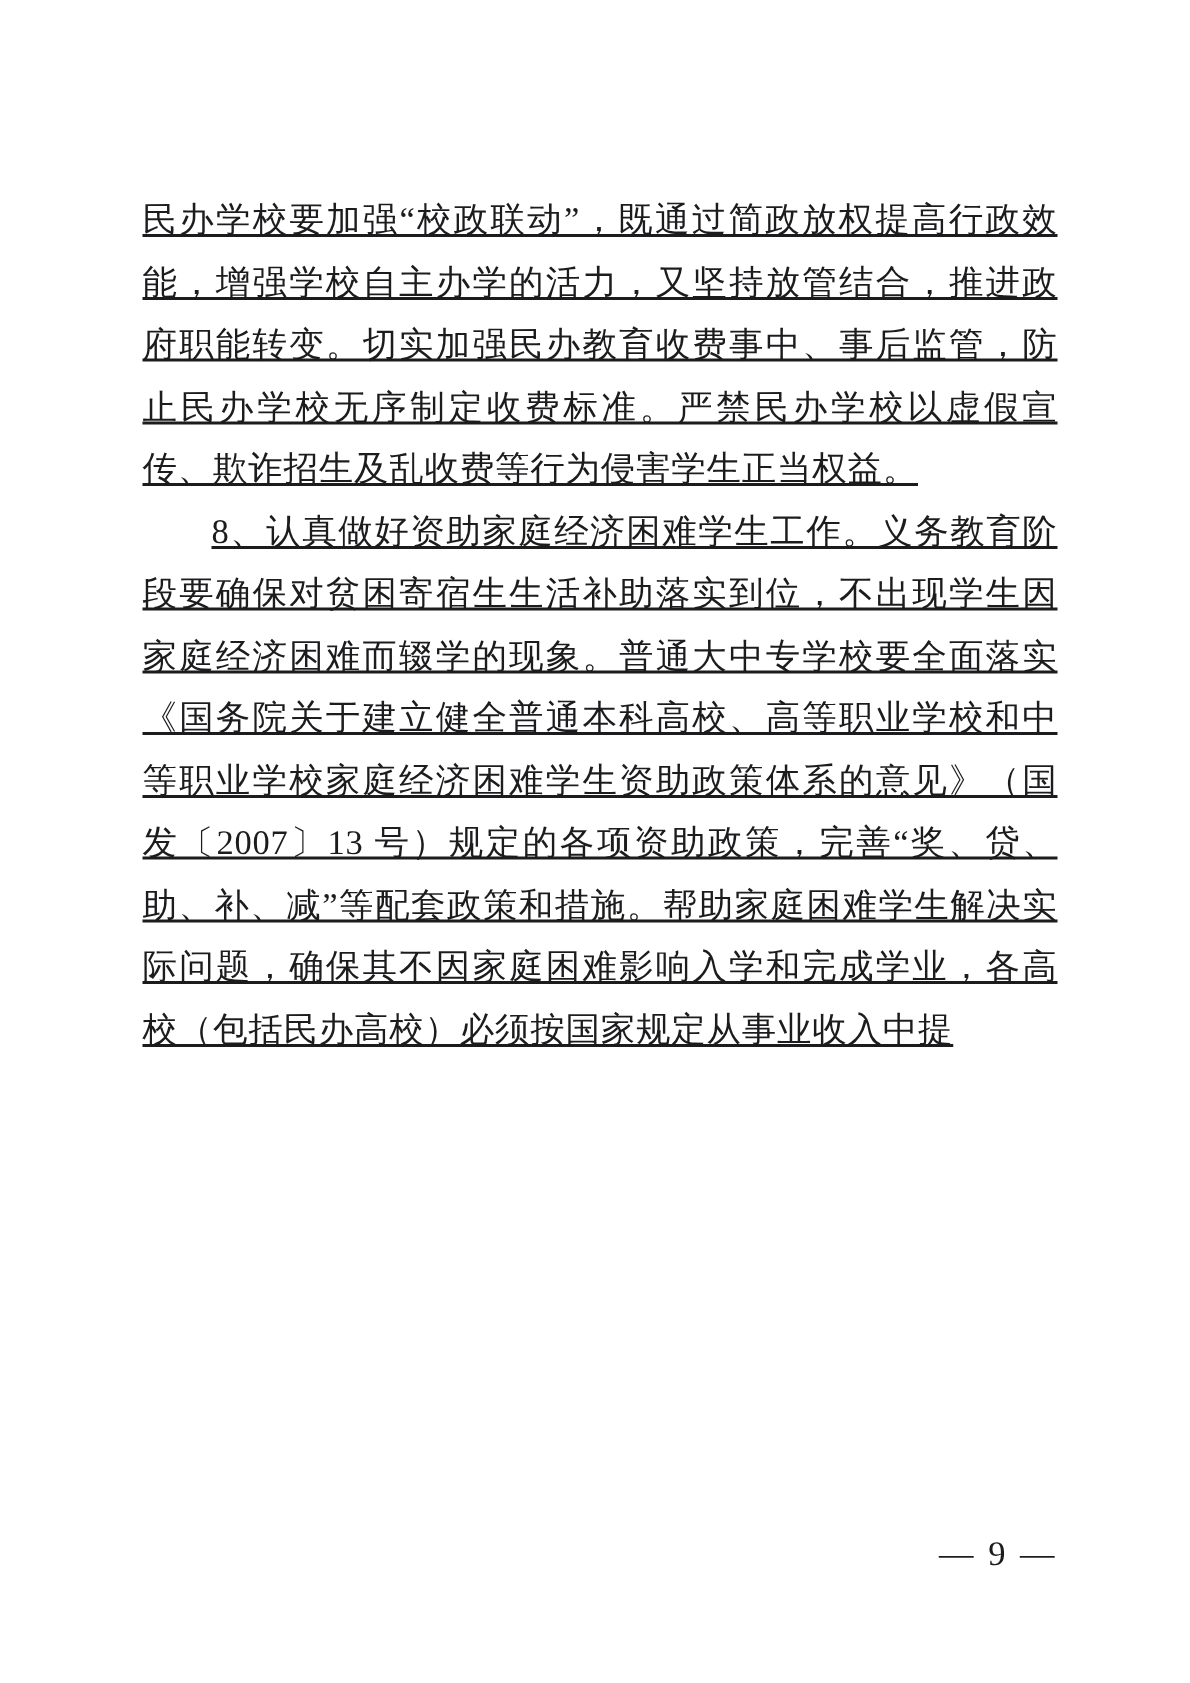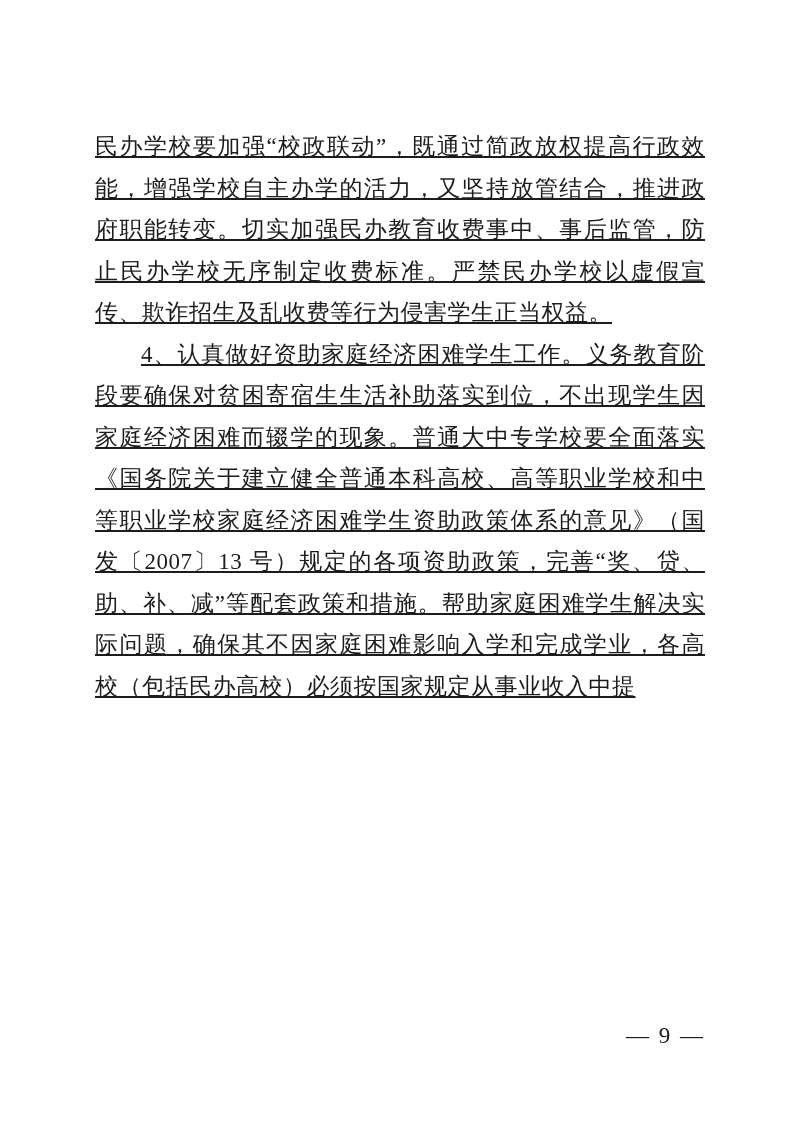--- a/index.html
+++ b/index.html
@@ -44,16 +44,16 @@
     font-weight: 500;
     color: #1c1c1e;
   }
 </style>
 </head>
 <body>
 
 <div class="page">
   <div class="content">
     <p class="para no-indent">民办学校要加强“校政联动”，既通过简政放权提高行政效能，增强学校自主办学的活力，又坚持放管结合，推进政府职能转变。切实加强民办教育收费事中、事后监管，防止民办学校无序制定收费标准。严禁民办学校以虚假宣传、欺诈招生及乱收费等行为侵害学生正当权益。</p>
-    <p class="para">4、认真做好资助家庭经济困难学生工作。义务教育阶段要确保对贫困寄宿生生活补助落实到位，不出现学生因家庭经济困难而辍学的现象。普通大中专学校要全面落实《国务院关于建立健全普通本科高校、高等职业学校和中等职业学校家庭经济困难学生资助政策体系的意见》（国发〔2007〕13 号）规定的各项资助政策，完善“奖、贷、助、补、减”等配套政策和措施。帮助家庭困难学生解决实际问题，确保其不因家庭困难影响入学和完成学业，各高校（包括民办高校）必须按国家规定从事业收入中提</p>
+    <p class="para">8、认真做好资助家庭经济困难学生工作。义务教育阶段要确保对贫困寄宿生生活补助落实到位，不出现学生因家庭经济困难而辍学的现象。普通大中专学校要全面落实《国务院关于建立健全普通本科高校、高等职业学校和中等职业学校家庭经济困难学生资助政策体系的意见》（国发〔2007〕13 号）规定的各项资助政策，完善“奖、贷、助、补、减”等配套政策和措施。帮助家庭困难学生解决实际问题，确保其不因家庭困难影响入学和完成学业，各高校（包括民办高校）必须按国家规定从事业收入中提</p>
   </div>
   <div class="page-number">— 9 —</div>
 </div>
 
 </body></html>

